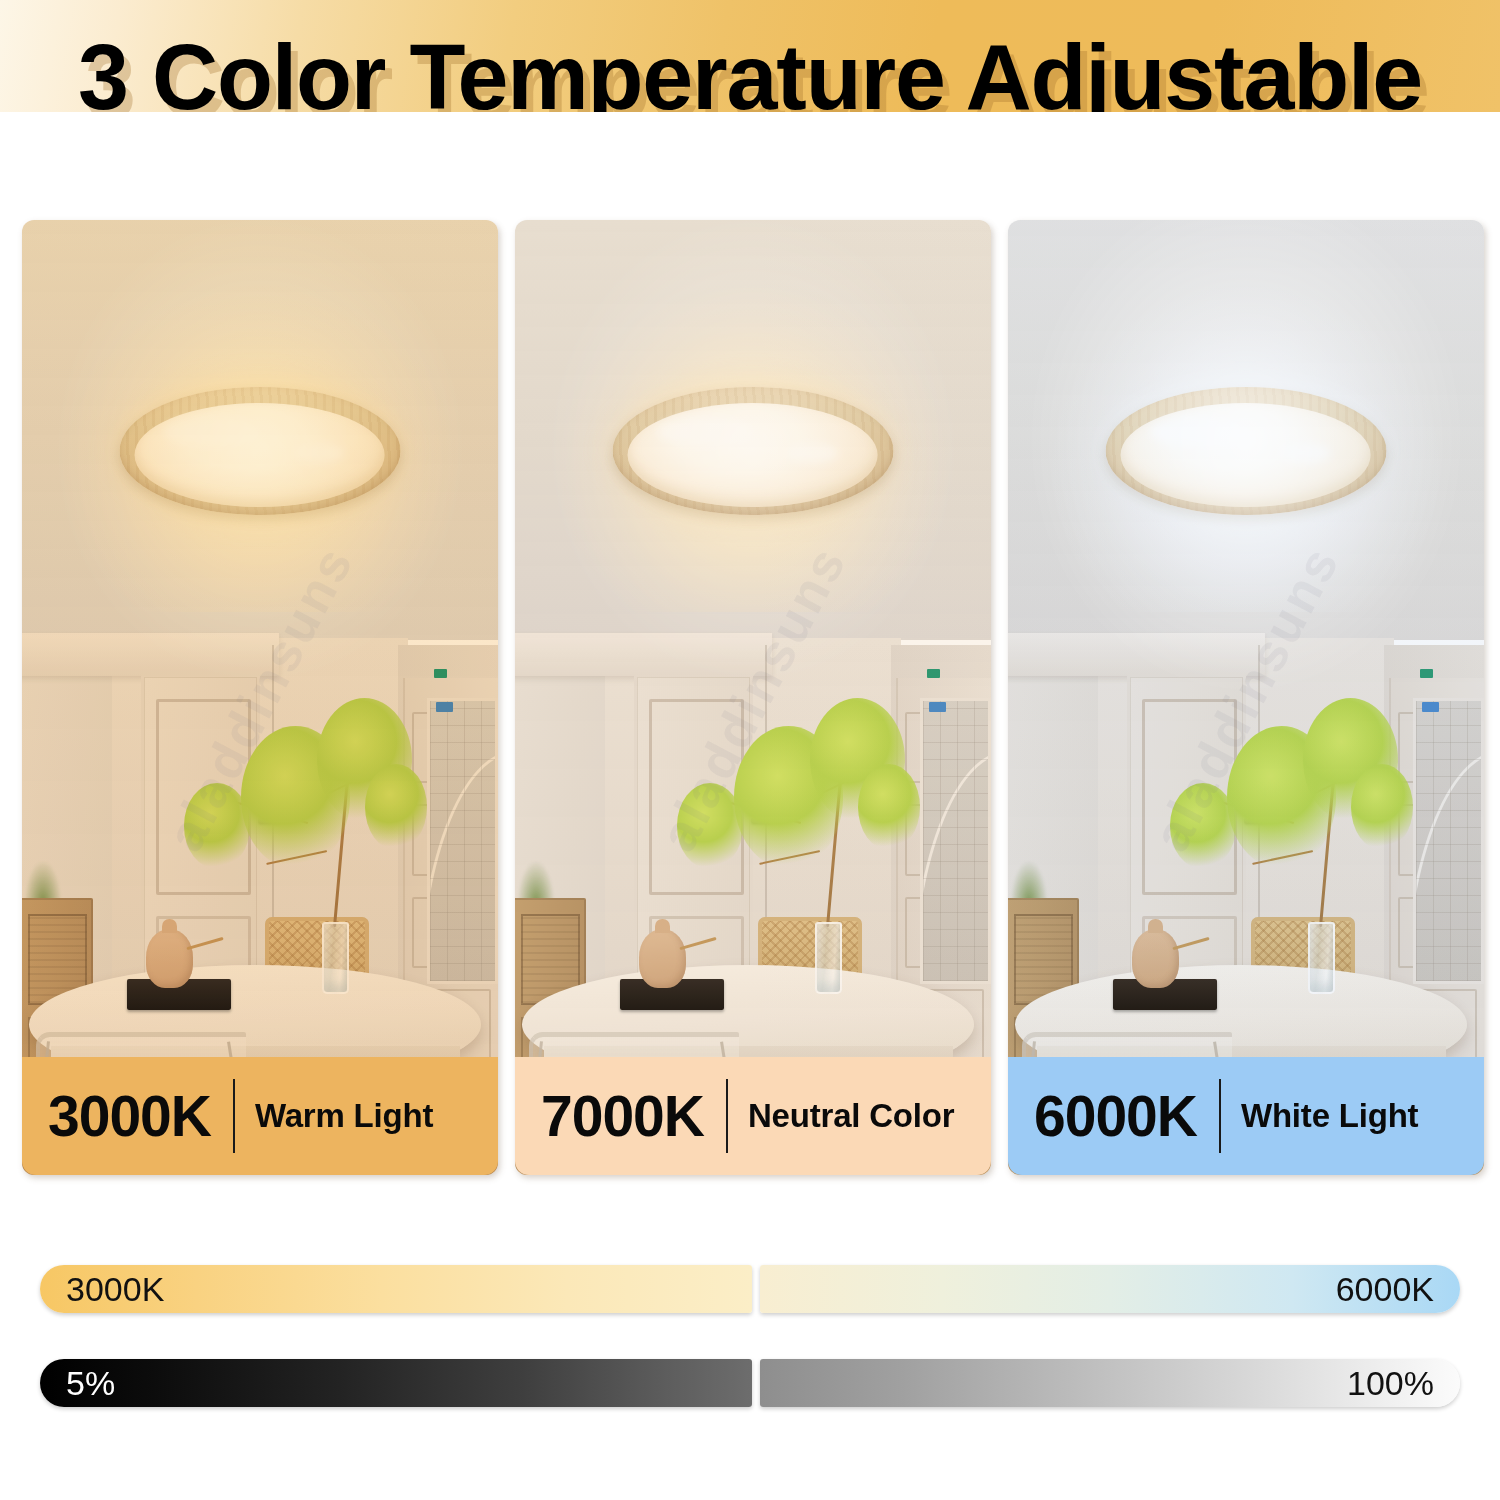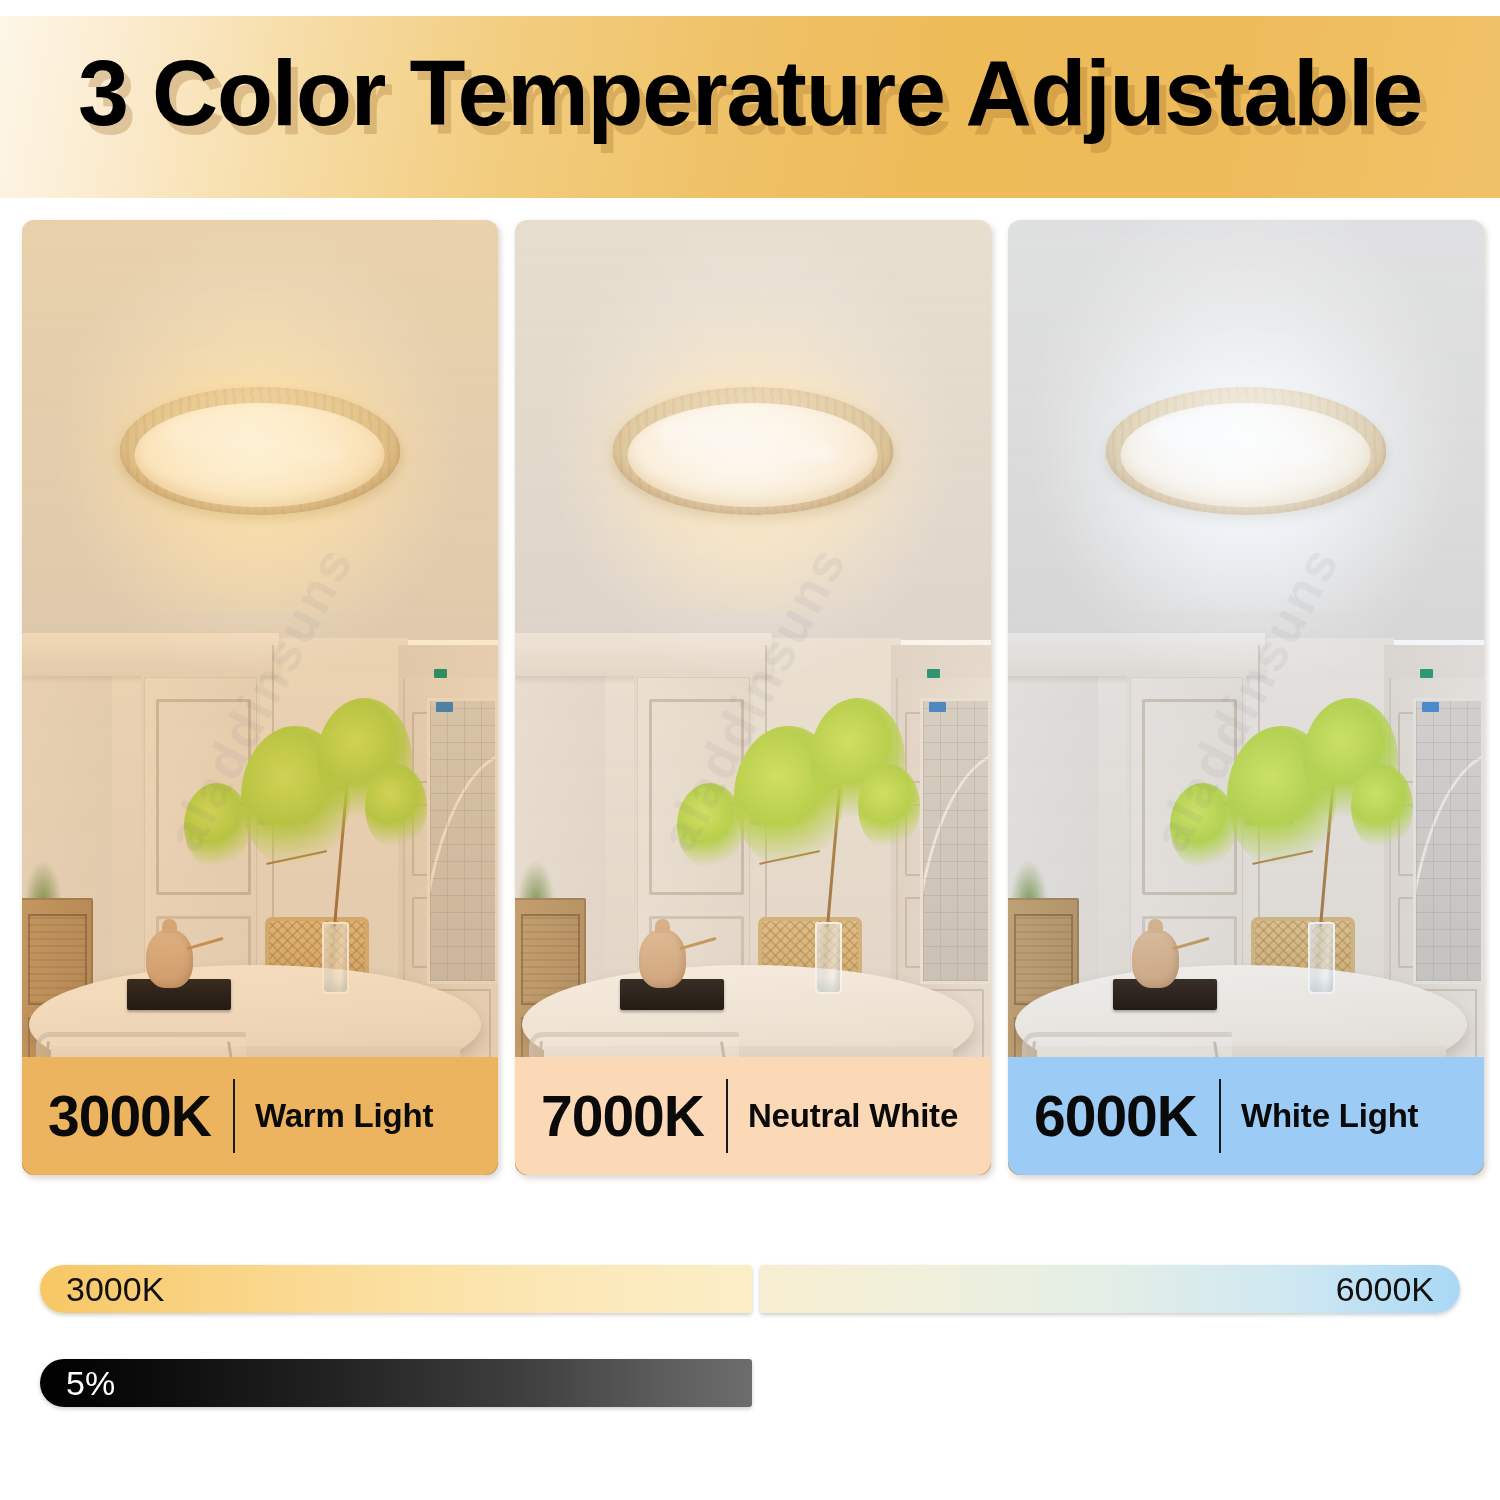--- a/index.html
+++ b/index.html
@@ -6,21 +6,21 @@
   html, body {
     width: 1500px; height: 1500px;
     background: #ffffff;
     font-family: "Liberation Sans", sans-serif;
     overflow: hidden;
   }
   #root { position: relative; width: 1500px; height: 1500px; background: #fff; }
 
   
   .header-band {
-    position: absolute; left: 0; top: 16px; width: 1500px; height: 182px;
+    position: absolute; left: 0; top: 0; width: 1500px; height: 112px;
     background: linear-gradient(100deg,
        #fdf6e7 0%, #fbecd0 8%, #f6dca6 20%, #f2cd7f 34%,
        #efc268 48%, #eebb59 62%, #eebb5a 80%, #f0c268 100%);
     overflow: hidden;
   }
   .header-title {
     position: absolute; left: 0; top: 0; width: 1500px; height: 154px;
     display: flex; align-items: center; justify-content: center;
     font-size: 93px; font-weight: bold; color: #000;
     letter-spacing: -1.2px;
@@ -514,21 +514,21 @@
         <div class="chair-front"></div>
         <div class="chair-leg1"></div>
         <div class="chair-leg2"></div>
         <div class="tint"></div>
         <div class="tint2"></div>
         <div class="watermark">aladdinsuns</div>
       </div>
       <div class="cct-label">
         <span class="kelvin">7000K</span>
         <span class="divider"></span>
-        <span class="lname">Neutral White</span>
+        <span class="lname">Neutral Color</span>
       </div>
     </div>
 
     <div class="panel p3">
       <div class="scene">
         <div class="ceiling"></div>
         <div class="ceiling-glow"></div>
         <div class="lamp">
           <div class="lamp-halo"></div>
           <div class="lamp-wood"></div>
@@ -603,17 +603,20 @@
       </div>
       <div class="half right">
         <span class="bar-text at-right t-dark">6000K</span>
       </div>
     </div>
 
     <div class="bar-row bright-bar">
       <div class="half left">
         <span class="bar-text at-left t-light">5%</span>
       </div>
+      <div class="half right">
+        <span class="bar-text at-right t-dark">100%</span>
+      </div>
     </div>
 
   </div>
 
 </div>
 
 </body></html>

